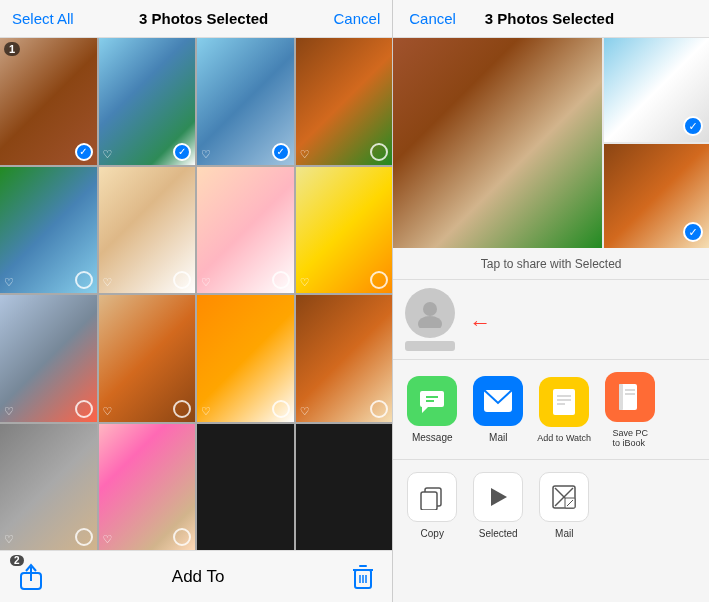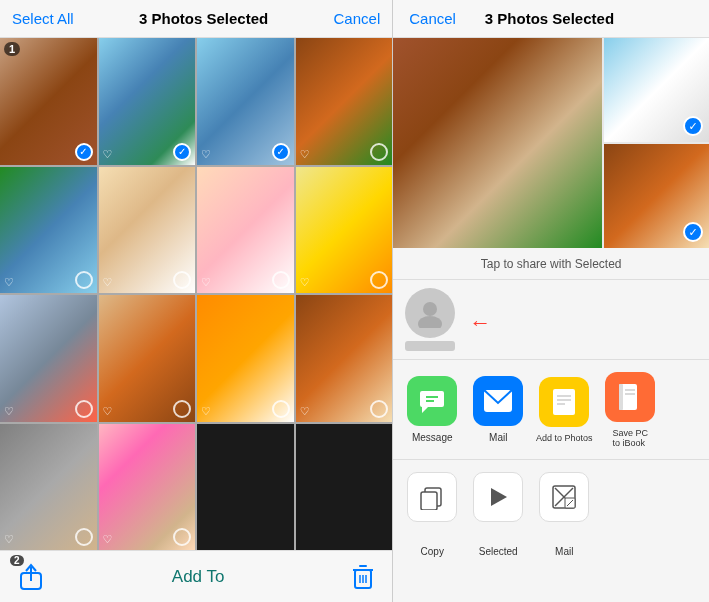--- a/index.html
+++ b/index.html
@@ -125,21 +125,21 @@
     .toolbar-btn {
       background: none;
       border: none;
       cursor: pointer;
       display: flex;
       align-items: center;
       justify-content: center;
     }
     .add-to-label {
       font-size: 17px;
-      color: #0f766e;
+      color: #000000;
       font-weight: 400;
     }
 
     
     .c1  { background: linear-gradient(135deg, #c8a080 0%, #8B4513 50%, #a0522d 100%); }
     .c2  { background: linear-gradient(135deg, #87CEEB 0%, #4682B4 40%, #2E8B57 80%, #fff 100%); }
     .c3  { background: linear-gradient(135deg, #87CEEB 0%, #4682B4 50%, #a0c4e0 100%); }
     .c4  { background: linear-gradient(135deg, #8B4513 0%, #d2691e 50%, #228B22 100%); }
     .c5  { background: linear-gradient(135deg, #228B22 0%, #4682B4 50%, #87CEEB 100%); }
     .c6  { background: linear-gradient(135deg, #f5deb3 0%, #deb887 40%, #fff 100%); }
@@ -307,21 +307,21 @@
       align-items: flex-start;
       padding: 12px 8px 0 8px;
       gap: 4px;
       overflow-x: auto;
     }
     .more-action-item {
       display: flex;
       flex-direction: column;
       align-items: center;
       min-width: 62px;
-      gap: 24px;
+      gap: 6px;
       cursor: pointer;
     }
     .more-action-icon {
       width: 50px;
       height: 50px;
       border-radius: 10px;
       background: white;
       border: 1px solid #ddd;
       display: flex;
       align-items: center;
@@ -496,21 +496,21 @@
     </div>
     <div class="action-item">
       <div class="action-icon yellow">
         <svg width="26" height="30" viewBox="0 0 26 30">
           <rect x="2" y="2" width="22" height="26" rx="2" fill="white"></rect>
           <line x1="6" y1="9" x2="20" y2="9" stroke="#ccc" stroke-width="1.5"></line>
           <line x1="6" y1="13" x2="20" y2="13" stroke="#ccc" stroke-width="1.5"></line>
           <line x1="6" y1="17" x2="14" y2="17" stroke="#ccc" stroke-width="1.5"></line>
         </svg>
       </div>
-      <span class="action-label" style="font-size:9px;">Add to Photos</span>
+      <span class="action-label" style="font-size:9px;">Add to Watch</span>
     </div>
     <div class="action-item">
       <div class="action-icon orange">
         <svg width="26" height="30" viewBox="0 0 26 30">
           <rect x="2" y="2" width="18" height="26" rx="2" fill="white"></rect>
           <rect x="2" y="2" width="4" height="26" rx="1" fill="#ddd"></rect>
           <line x1="8" y1="8" x2="18" y2="8" stroke="#ccc" stroke-width="1.5"></line>
           <line x1="8" y1="12" x2="18" y2="12" stroke="#ccc" stroke-width="1.5"></line>
         </svg>
       </div>

